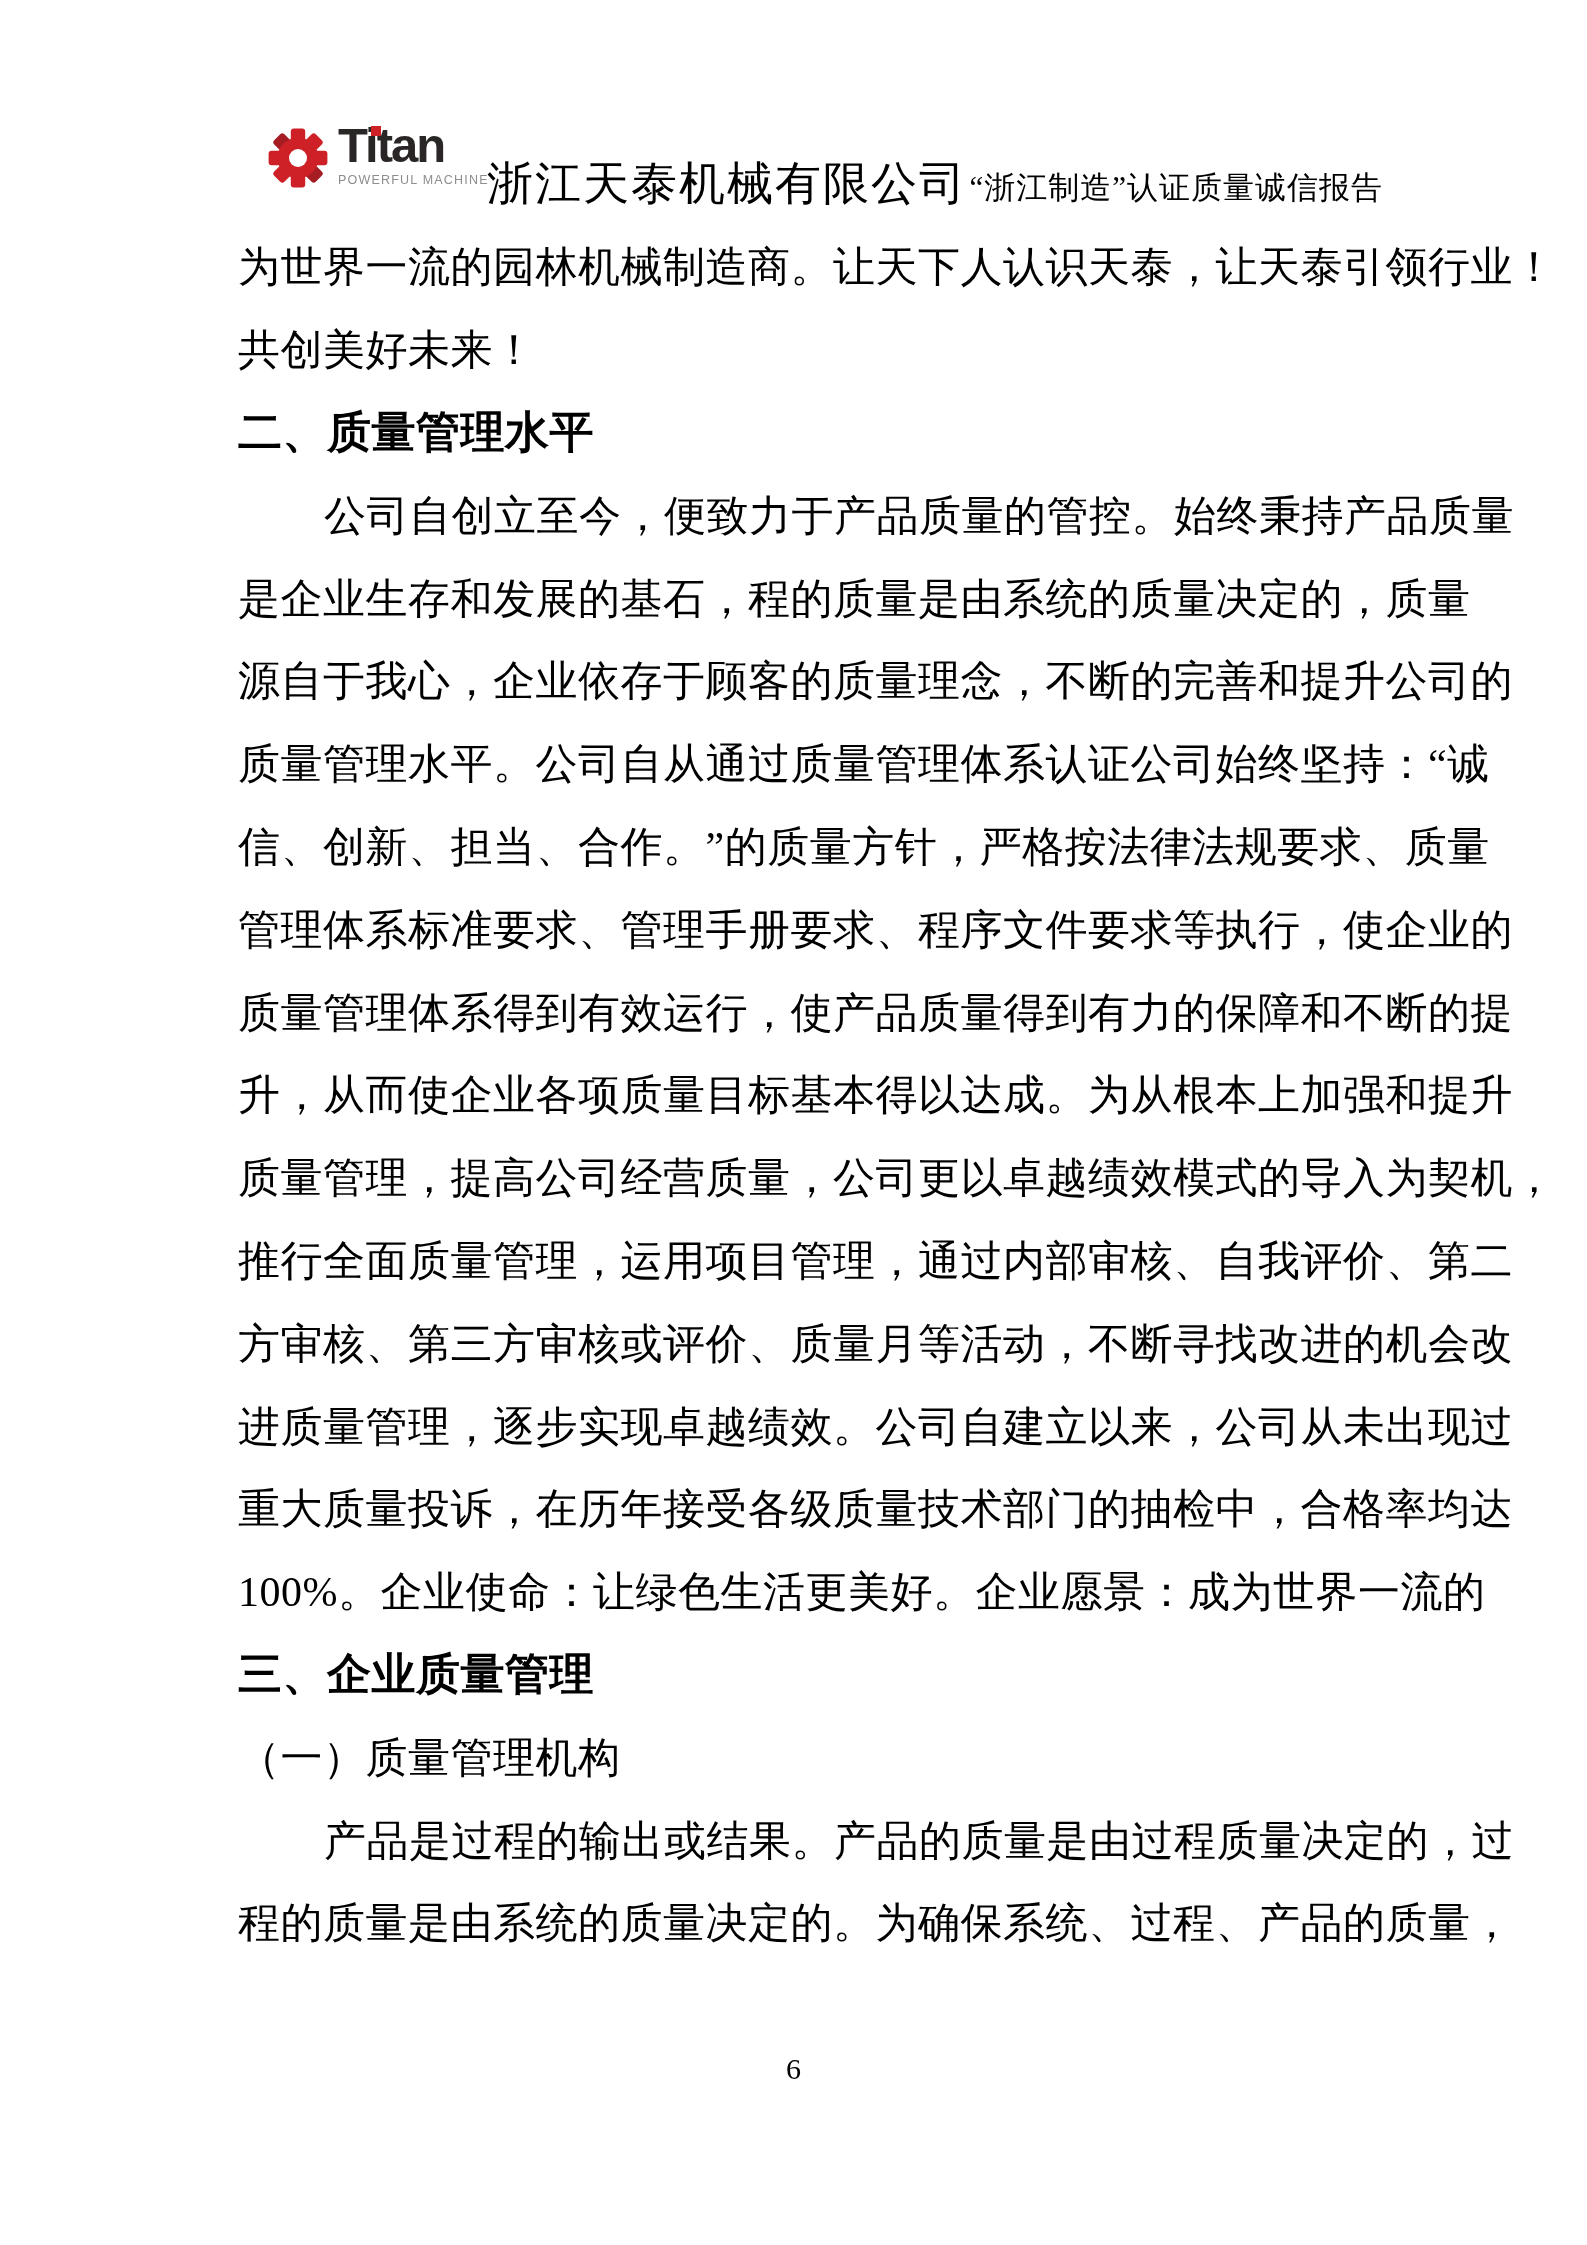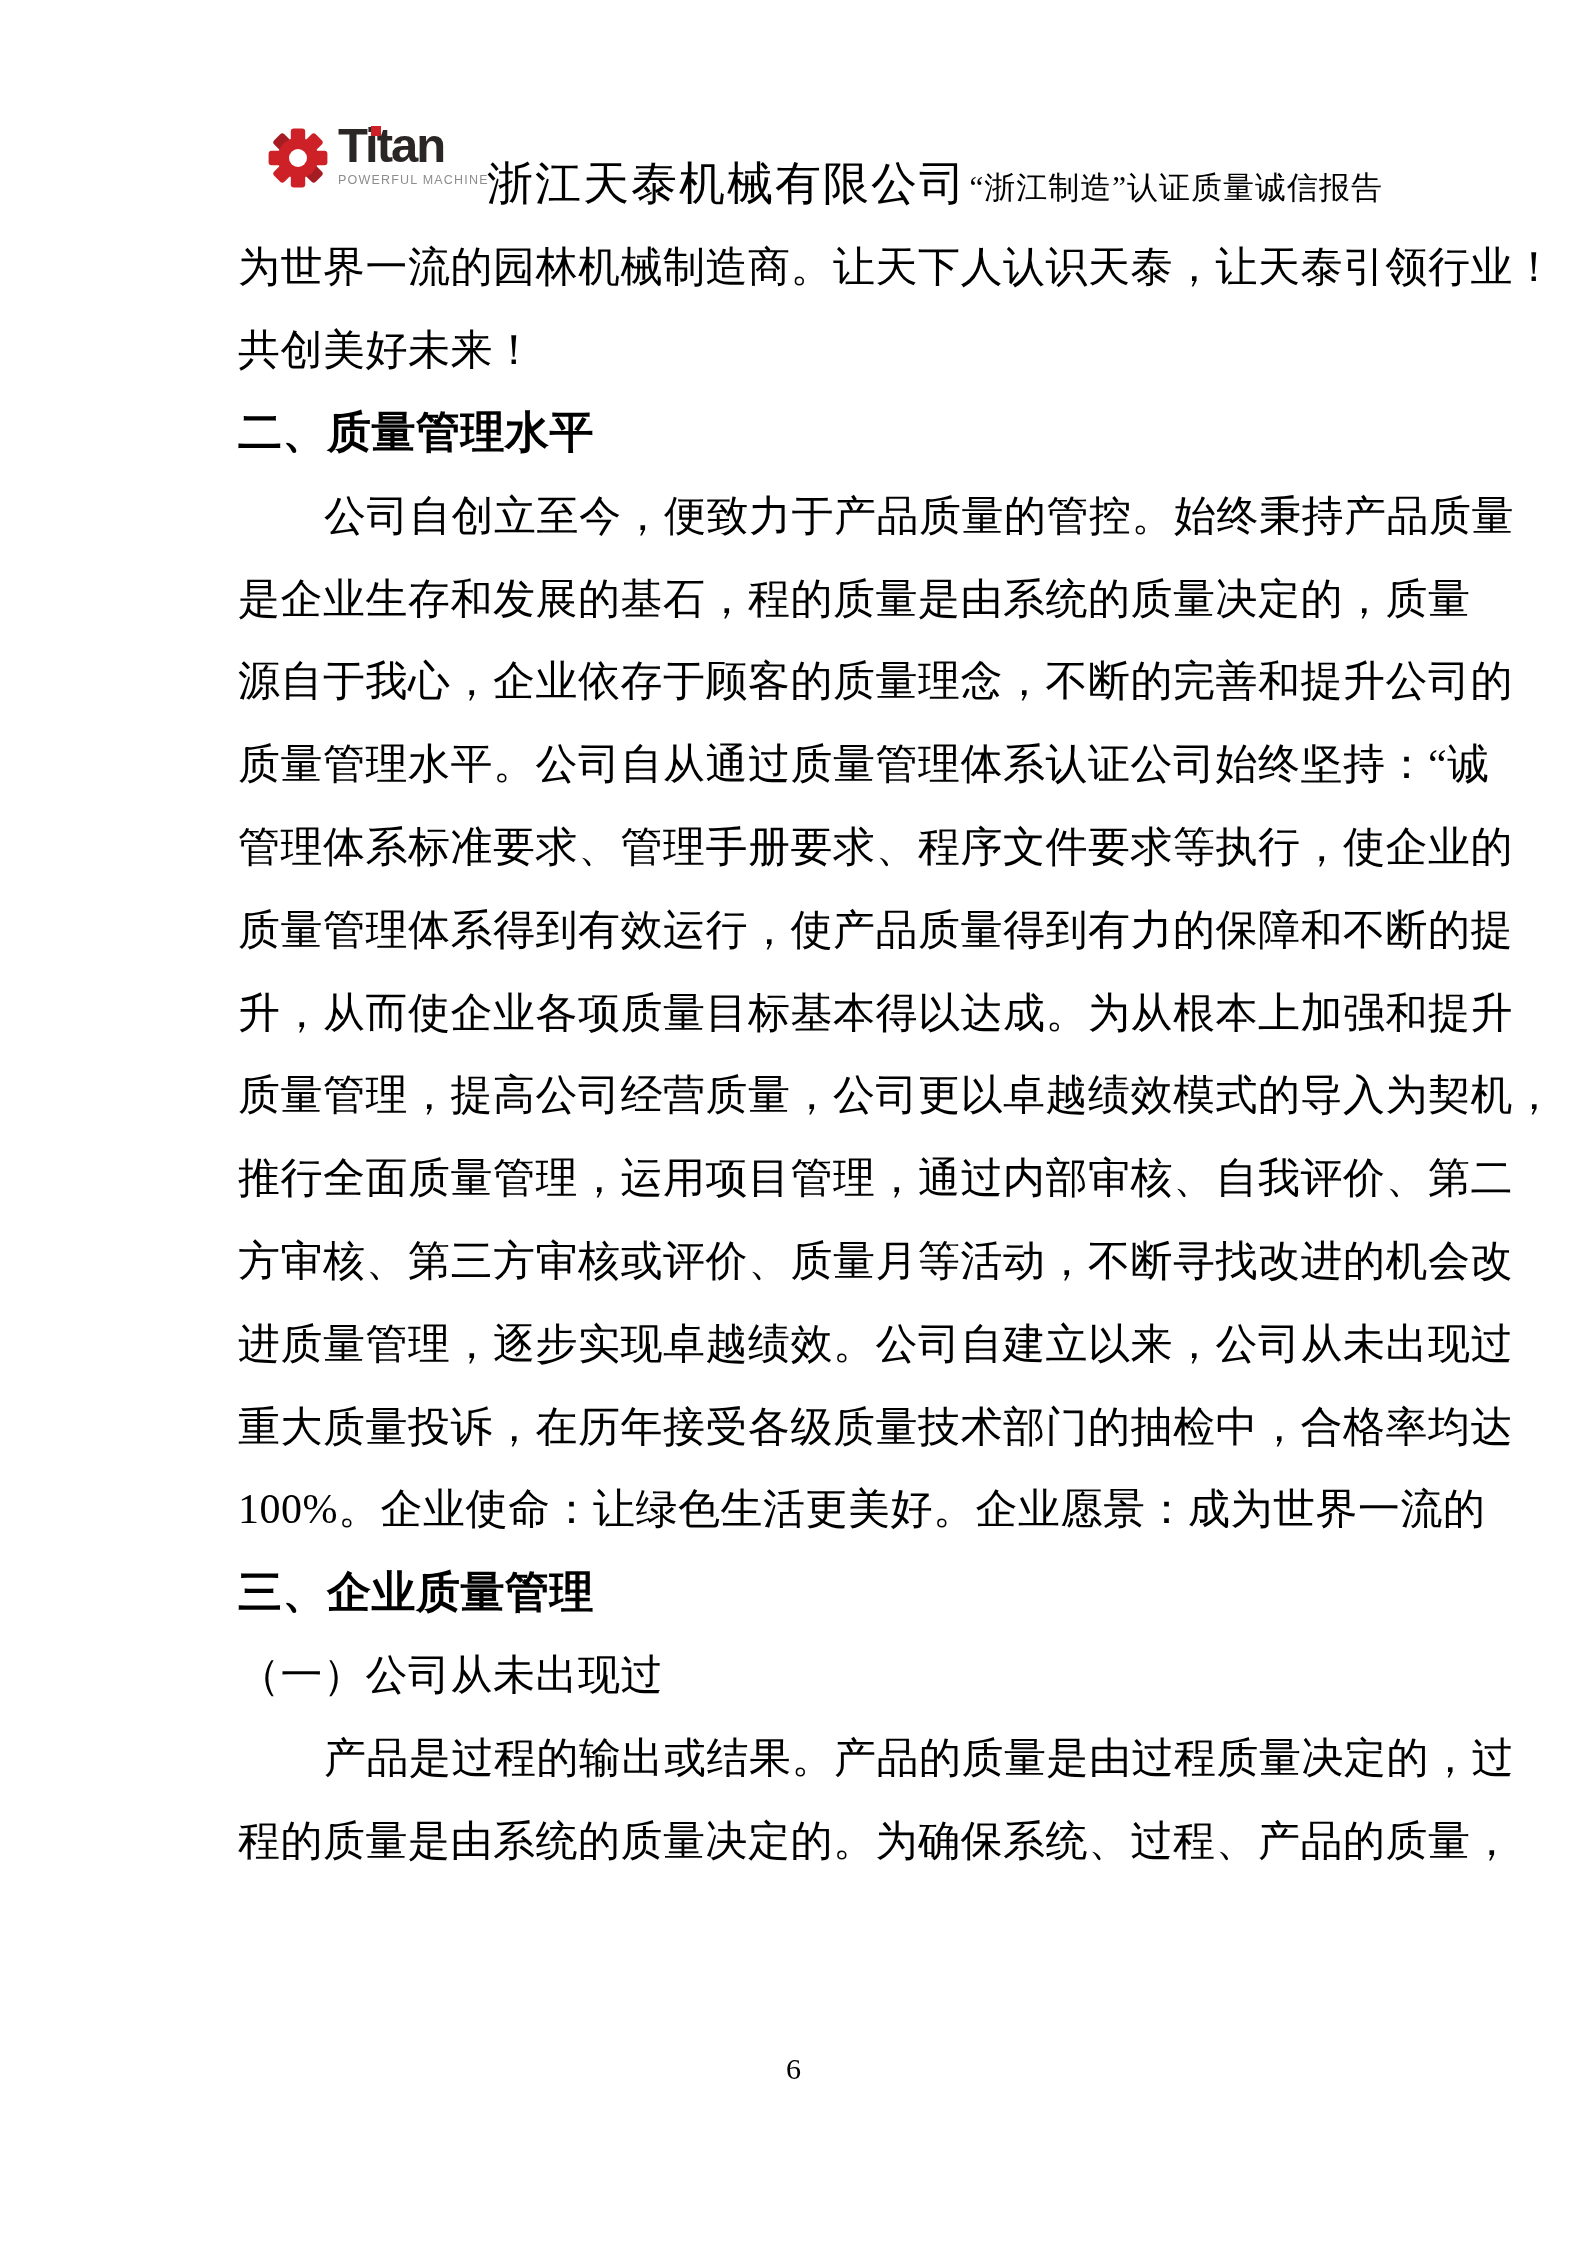--- a/index.html
+++ b/index.html
@@ -85,31 +85,32 @@
   </header>
 
   <main class="content">
       <div class="line line-body">为世界一流的园林机械制造商。让天下人认识天泰，让天泰引领行业！</div>
       <div class="line line-body">共创美好未来！</div>
       <div class="line line-heading">二、质量管理水平</div>
       <div class="line line-indent">公司自创立至今，便致力于产品质量的管控。始终秉持产品质量</div>
       <div class="line line-body">是企业生存和发展的基石，程的质量是由系统的质量决定的，质量</div>
       <div class="line line-body">源自于我心，企业依存于顾客的质量理念，不断的完善和提升公司的</div>
       <div class="line line-body">质量管理水平。公司自从通过质量管理体系认证公司始终坚持：“诚</div>
+      <div class="line line-body">信、创新、担当、合作。”的质量方针，严格按法律法规要求、质量</div>
       <div class="line line-body">管理体系标准要求、管理手册要求、程序文件要求等执行，使企业的</div>
       <div class="line line-body">质量管理体系得到有效运行，使产品质量得到有力的保障和不断的提</div>
       <div class="line line-body">升，从而使企业各项质量目标基本得以达成。为从根本上加强和提升</div>
       <div class="line line-body">质量管理，提高公司经营质量，公司更以卓越绩效模式的导入为契机，</div>
       <div class="line line-body">推行全面质量管理，运用项目管理，通过内部审核、自我评价、第二</div>
       <div class="line line-body">方审核、第三方审核或评价、质量月等活动，不断寻找改进的机会改</div>
       <div class="line line-body">进质量管理，逐步实现卓越绩效。公司自建立以来，公司从未出现过</div>
       <div class="line line-body">重大质量投诉，在历年接受各级质量技术部门的抽检中，合格率均达</div>
       <div class="line line-body">100%。企业使命：让绿色生活更美好。企业愿景：成为世界一流的</div>
       <div class="line line-heading">三、企业质量管理</div>
-      <div class="line line-body">（一）公司从未出现过</div>
+      <div class="line line-body">（一）质量管理机构</div>
       <div class="line line-indent">产品是过程的输出或结果。产品的质量是由过程质量决定的，过</div>
       <div class="line line-body">程的质量是由系统的质量决定的。为确保系统、过程、产品的质量，</div>
     </main>
 
   <footer>
     <div class="page-number">6</div>
   </footer>
 
 </div>
 

